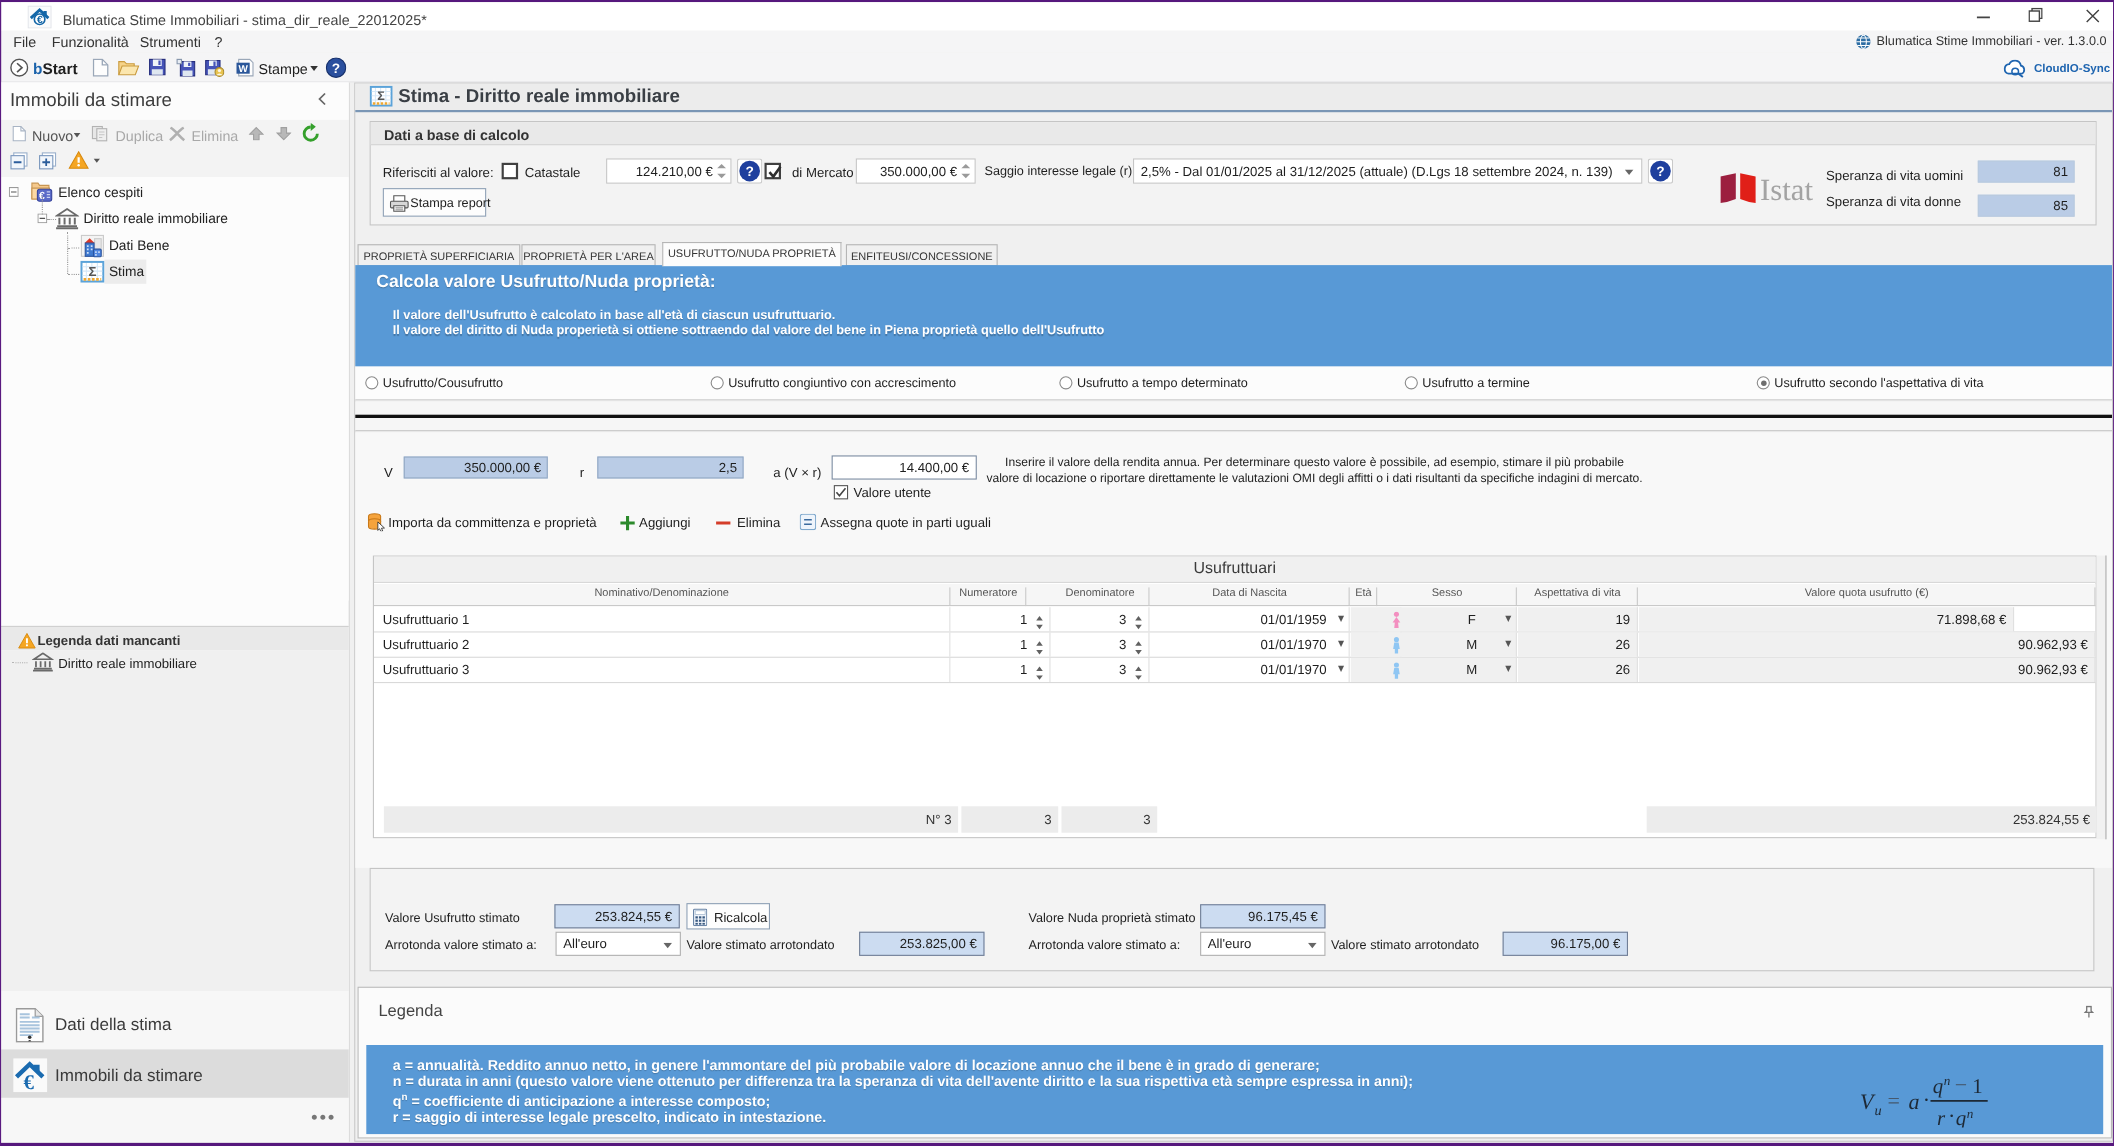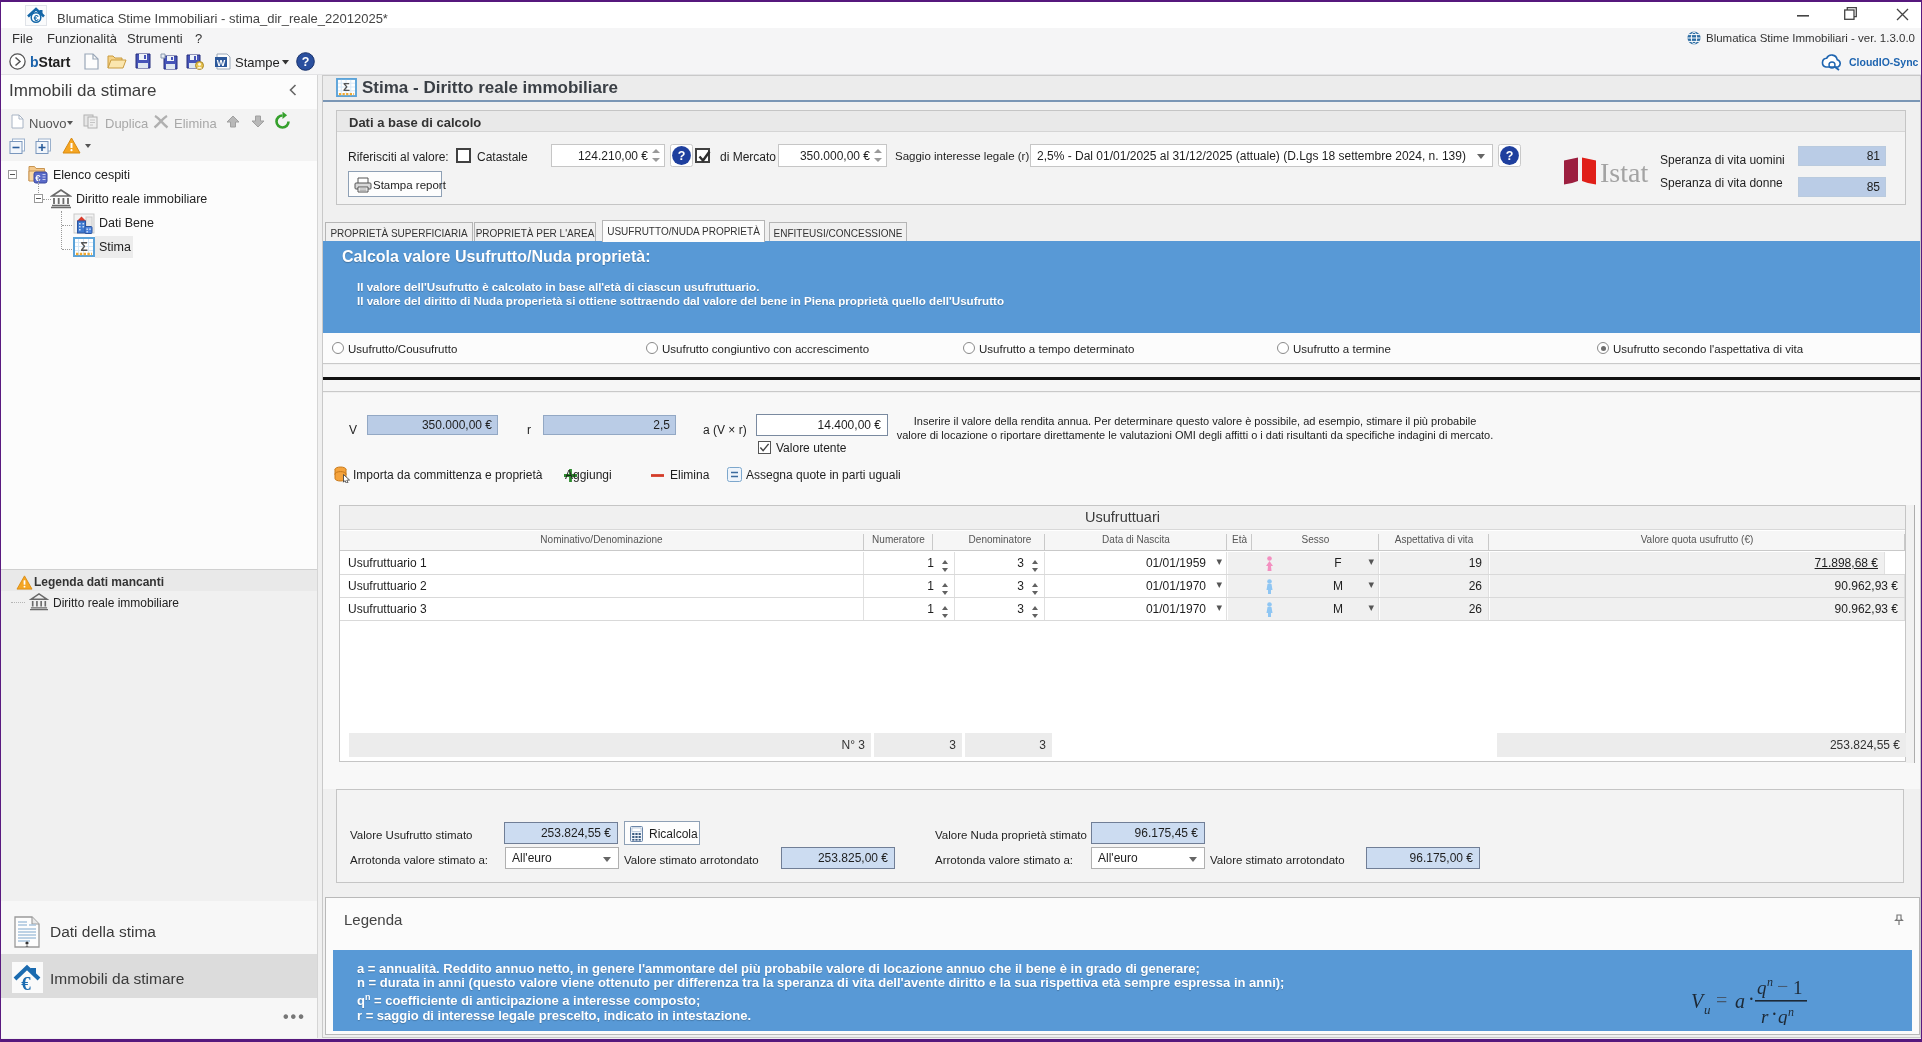--- a/index.html
+++ b/index.html
@@ -437,21 +437,21 @@
         <ellipse cx="6.5" cy="3.4" rx="5.5" ry="2.4" fill="#f5a33c" stroke="#c87818"></ellipse>
         <path d="M1 3.4 v4.6 a5.5 2.4 0 0 0 11 0 v-4.6" fill="#f5a33c" stroke="#c87818"></path>
         <ellipse cx="6.5" cy="8" rx="5.5" ry="2.4" fill="none" stroke="#c87818"></ellipse>
         <path d="M1 8 v4.6 a5.5 2.4 0 0 0 11 0 v-4.6" fill="#f5a33c" stroke="#c87818"></path>
         <path d="M9.5 8.5 L15.5 14 L12.8 14.2 L14 16.8 L12.2 17 L11 14.6 L9.5 16.2 z" fill="#fff" stroke="#333" stroke-width="0.8"></path>
       </svg>
     <span class="abs" style="left:30px;top:75px;font-size:12px;">Importa da committenza e proprietà</span>
     <svg class="abs" style="left:240px;top:75px" width="15" height="15" viewBox="0 0 15 15">
         <path d="M1 7.5 h13 M7.5 1 v13" stroke="#2c8a2c" stroke-width="2.8"></path>
       </svg>
-    <span class="abs" style="left:242px;top:75px;font-size:12px;">Aggiungi</span>
+    <span class="abs" style="left:258px;top:75px;font-size:12px;">Aggiungi</span>
     <svg class="abs" style="left:327px;top:75px" width="15" height="15" viewBox="0 0 15 15">
         <path d="M1 7.5 h13" stroke="#d43d2a" stroke-width="2.8"></path>
       </svg>
     <span class="abs" style="left:347px;top:75px;font-size:12px;">Elimina</span>
     <svg class="abs" style="left:404px;top:74px" width="15" height="15" viewBox="0 0 15 15">
         <rect x="0.5" y="0.5" width="14" height="14" rx="2" fill="#eef4fb" stroke="#7da7cc"></rect>
         <path d="M4 5.5 h7 M4 9.5 h7" stroke="#3a6a9e" stroke-width="1.4"></path>
       </svg>
     <span class="abs" style="left:423px;top:75px;font-size:12px;">Assegna quote in parti uguali</span>
   </div>
@@ -477,21 +477,21 @@
             <u></u>
             <u></u>
           </i></span>
       <span class="td tr" style="left:706px;width:181px;">01/01/1959<i class="dd">▾</i></span>
       <span class="td tc g" style="left:888px;width:24px;">66</span>
       <span class="td tc g" style="left:913px;width:126px;"><svg class="sx" width="9" height="16" viewBox="0 0 9 16">
             <circle cx="4.5" cy="2.5" r="2.3" fill="#f38fc0"></circle>
             <path d="M4.5 5 L1 10 h2 L2.5 15 h4 L6 10 h2 z" fill="#f38fc0"></path>
           </svg>F<i class="dd">▾</i></span>
       <span class="td tr g" style="left:1040px;width:109px;">19</span>
-      <span class="td tr g" style="left:1150px;width:395px;text-decoration:underline;">71.898,68 €</span>
+      <span class="td tr g" style="left:1150px;width:341px;">71.898,68 €</span>
     </div>
     <div class="row" style="top:69px;">
       <span class="td tl" style="left:0;width:524px;">Usufruttuario 2</span>
       <span class="td tr" style="left:525px;width:90px;">1<i class="spn">
             <u></u>
             <u></u>
           </i></span>
       <span class="td tr" style="left:616px;width:89px;">3<i class="spn">
             <u></u>
             <u></u>

